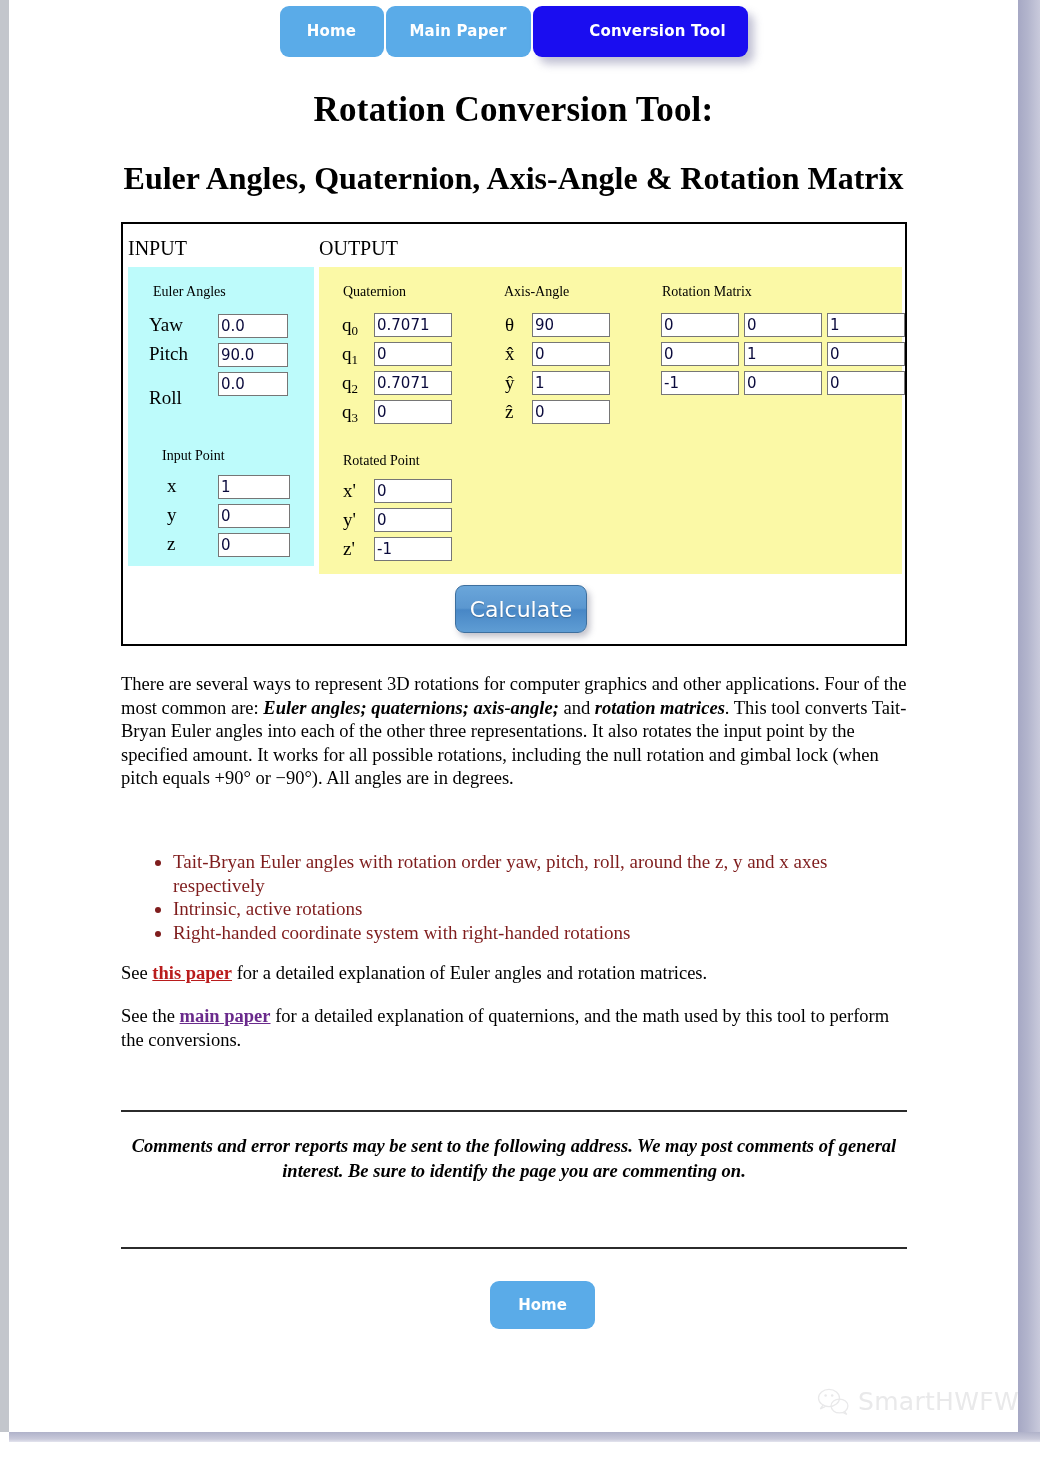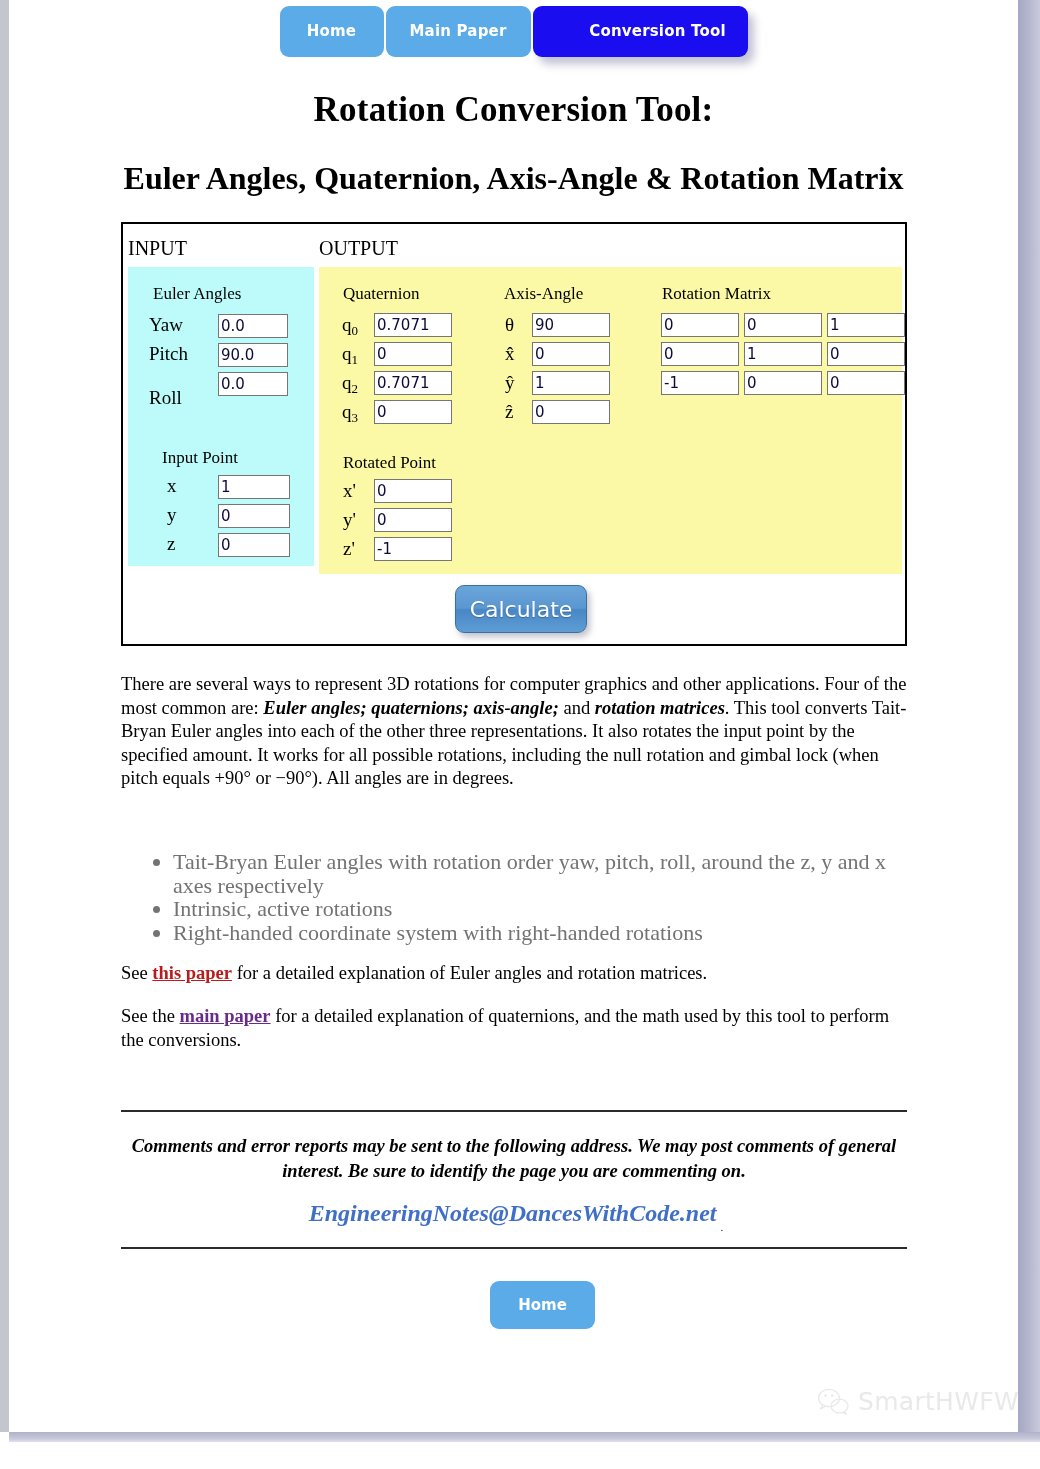--- a/index.html
+++ b/index.html
@@ -120,21 +120,21 @@
   }
   #output-panel {
     position: absolute;
     left: 196px; top: 43px;
     width: 583px; height: 307px;
     background: #fbf9a6;
   }
 
   .group-title {
     position: absolute;
-    font-size: 17px;
+    font-size: 14px;
     color: #000000;
     white-space: nowrap;
   }
   .row-label {
     position: absolute;
     font-size: 19px;
     color: #000000;
     white-space: nowrap;
   }
   .row-label .sub {
@@ -189,23 +189,23 @@
     text-align: left;
   }
   .bi { font-weight: bold; font-style: italic; }
 
   #para-intro       { top: 673px; }
   #para-conventions { top: 808px; }
   #bullets {
     position: absolute;
     left: 112px; top: 850px;
     width: 786px;
-    font-size: 22px;
+    font-size: 19px;
     line-height: 23.5px;
-    color: #737373;
+    color: #7f1d1d;
   }
   #bullets ul { margin: 0; padding-left: 52px; }
   #bullets li { margin: 0; }
 
   #para-link1 { top: 962px; }
   #para-link2 { top: 1005px; }
 
   a.lnk {
     font-weight: bold;
     text-decoration: underline;
@@ -413,21 +413,20 @@
   </div>
 
   <div class="para" id="para-link1"><span>See </span><a class="lnk lnk-blue" href="#">this paper</a><span> for a detailed explanation of Euler angles and rotation matrices.</span></div>
 
   <div class="para" id="para-link2"><span>See the </span><a class="lnk lnk-purple" href="#">main paper</a><span> for a detailed explanation of quaternions, and the math used by this tool to perform the conversions.</span></div>
 
   <hr class="rule" id="rule-top">
 
   <div id="footer-note">Comments and error reports may be sent to the following address. We may post comments of general interest. Be sure to identify the page you are commenting on.</div>
 
-  <div id="footer-email"><span>EngineeringNotes@DancesWithCode.net</span><span class="dot">.</span></div>
 
   <hr class="rule" id="rule-bottom">
 
   <div id="home-bottom-button">Home</div>
 
   <div id="watermark">
     <svg class="wm-icon" viewBox="0 0 32 28">
       <g fill="none" stroke="#e9e9ea" stroke-width="1.3">
         <ellipse cx="12" cy="11" rx="10.5" ry="8.6"></ellipse>
         <path d="M6 18.2 L3.3 22 L8 19.6"></path>

